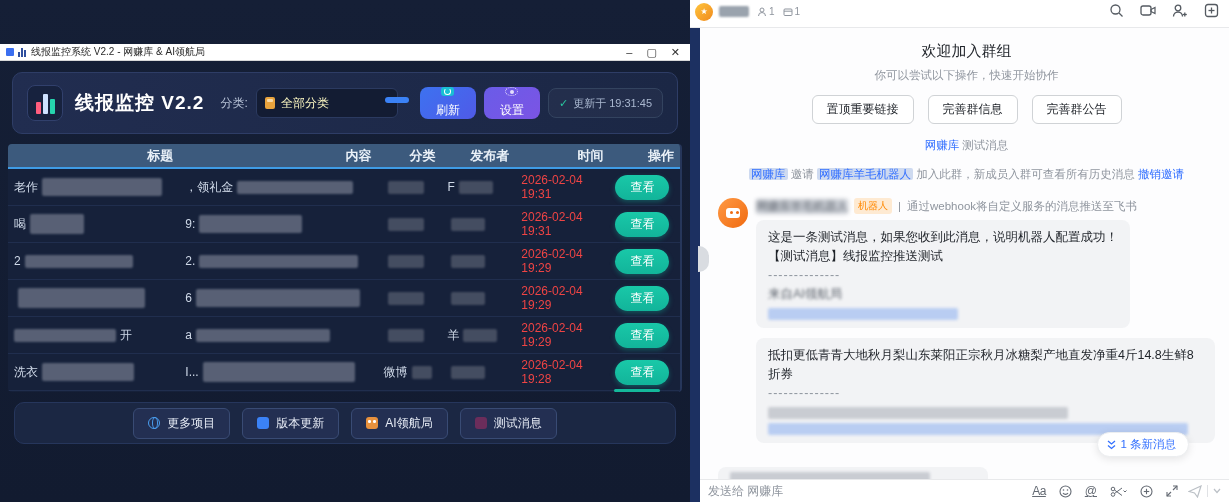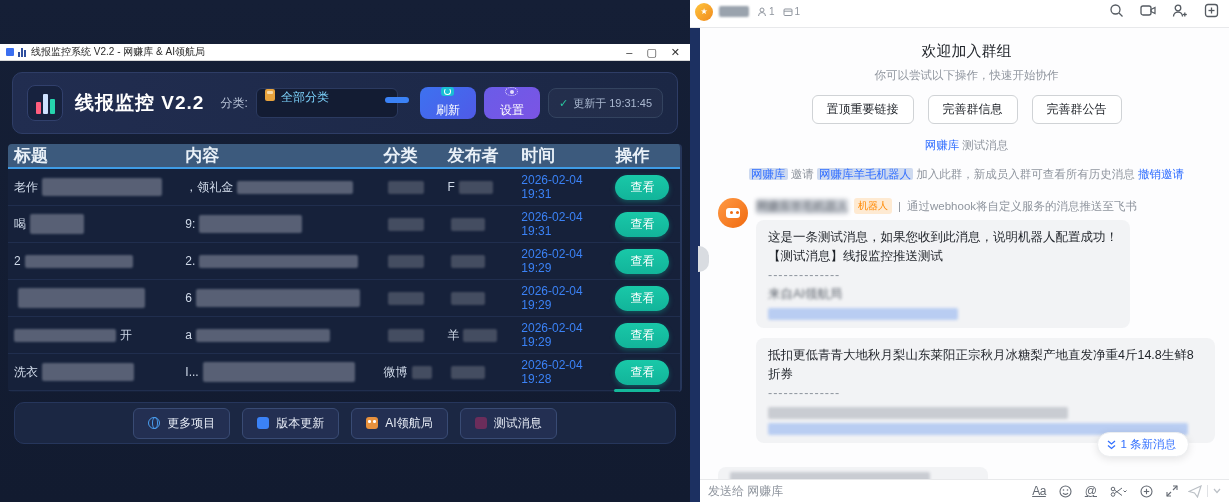--- a/index.html
+++ b/index.html
@@ -28,21 +28,21 @@
   .logo { width:36px; height:36px; border-radius:8px; background:#17223e; border:1px solid #31406c;
     display:flex; align-items:flex-end; justify-content:center; gap:2px; padding:6px 7px; }
   .logo i { display:block; width:5px; border-radius:1px; }
   .logo i.b1 { height:12px; background:#ff5d7e; }
   .logo i.b2 { height:20px; background:#cfe2ff; }
   .logo i.b3 { height:15px; background:#26d4ae; }
   .app-title { color:#ffffff; font-size:19px; font-weight:bold; margin-left:12px; letter-spacing:1px; }
   .h-right { margin-left:auto; display:flex; align-items:center; gap:8px; }
   .cat-label { color:#b9c4d8; font-size:12px; }
   .select { position:relative; width:142px; height:30px; background:#131c33; border:1px solid #2b3a60;
-    border-radius:6px; display:flex; align-items:flex-start; padding:0 8px; gap:6px; color:#7dd3fc; font-size:12px; }
+    border-radius:6px; display:flex; align-items:center; padding:0 8px; gap:6px; color:#fef9c3; font-size:12px; }
   .clip-icon { width:10px; height:12px; background:#e8a33d; border-radius:2px; position:relative; }
   .clip-icon::after { content:""; position:absolute; left:2px; top:2px; right:2px; height:3px; background:#f7d9a6; border-radius:1px; }
   .sel-dash { position:absolute; right:-12px; top:8px; width:24px; height:6px; background:#3b82f6; border-radius:3px; }
   .btn { display:inline-flex; align-items:center; gap:6px; height:32px; padding:0 16px;
     border:none; border-radius:8px; color:#fff; font-size:12px; cursor:pointer;
     font-family:Liberation Mono, monospace;flex-direction:column; }
   .btn-refresh { background:linear-gradient(135deg,#3d72f0,#4f5ae8); margin-left:14px; }
   .btn-settings { background:linear-gradient(135deg,#6a5ce8,#7b54e4); }
   .ric { width:13px; height:13px; background:#19c0d4; border-radius:3px; display:inline-flex; align-items:center; justify-content:center; }
   .ric b { width:7px; height:7px; border:1.5px solid #fff; border-top-color:transparent; border-radius:50%; display:block; }
@@ -50,27 +50,27 @@
   .gear b { width:4px; height:4px; background:#e4defc; border-radius:50%; display:block; }
   .updated { display:inline-flex; align-items:center; gap:5px; height:30px; padding:0 10px;
     border:1px solid #33435f; border-radius:8px; background:rgba(255,255,255,0.03);
     color:#aab8d0; font-size:11px; white-space:nowrap; }
   .updated .chk { color:#29c8a0; font-size:11px; }
 
   
   .table { margin-top:10px; border-radius:4px; overflow:hidden; position:relative; height:248px;
     background:#16213a; border-right:2px solid #26365a; }
   .thead { display:flex; background:#3c5a7d; border-bottom:2px solid #3f9ce6; height:25px; align-items:center; }
-  .thead .cell { color:#eaf1f8; font-size:17px; font-weight:bold; text-align:left; }
+  .thead .cell { color:#eaf1f8; font-size:13px; font-weight:bold; text-align:right; }
   .cell { padding:0 6px; }
   .c-title{width:25.5%;} .c-content{width:29.5%;} .c-cat{width:9.5%;} .c-pub{width:11%;}
   .c-time{width:14%;} .c-act{width:10.5%;}
   .trow { display:flex; align-items:center; height:37px; border-bottom:1px solid #202e4e; cursor:pointer; }
   .trow .cell { display:flex; align-items:center; gap:4px; color:#cfd9e8; font-size:12px; }
-  .trow .c-time { justify-content:center; color:#3b82f6; }
+  .trow .c-time { justify-content:center; color:#ef4444; }
   .trow .c-cat,.trow .c-pub { justify-content:flex-start; }
   .rd { display:inline-block; height:13px; background:#646c80; opacity:.85; border-radius:2px; filter:blur(1.3px); }
   .rd-b { background:#4d5568; }
   .rd-t{width:70%;} .rd-c{width:78%;} .rd-g{width:70%;} .rd-p{width:55%;}
   div.trow:nth-of-type(1) .rd-t{width:75%;height:18px;} div.trow:nth-of-type(1) .rd-c{width:62%;}
   div.trow:nth-of-type(2) .rd-t{width:34%;height:20px;} div.trow:nth-of-type(2) .rd-c{width:55%;height:18px;}
   div.trow:nth-of-type(3) .rd-t{width:68%;} div.trow:nth-of-type(3) .rd-c{width:85%;}
   div.trow:nth-of-type(4) .rd-t{width:80%;height:20px;} div.trow:nth-of-type(4) .rd-c{width:88%;height:18px;}
   div.trow:nth-of-type(5) .rd-t{width:64%;} div.trow:nth-of-type(5) .rd-c{width:72%;}
   div.trow:nth-of-type(5) .c-title{flex-direction:row-reverse; justify-content:flex-end;}

